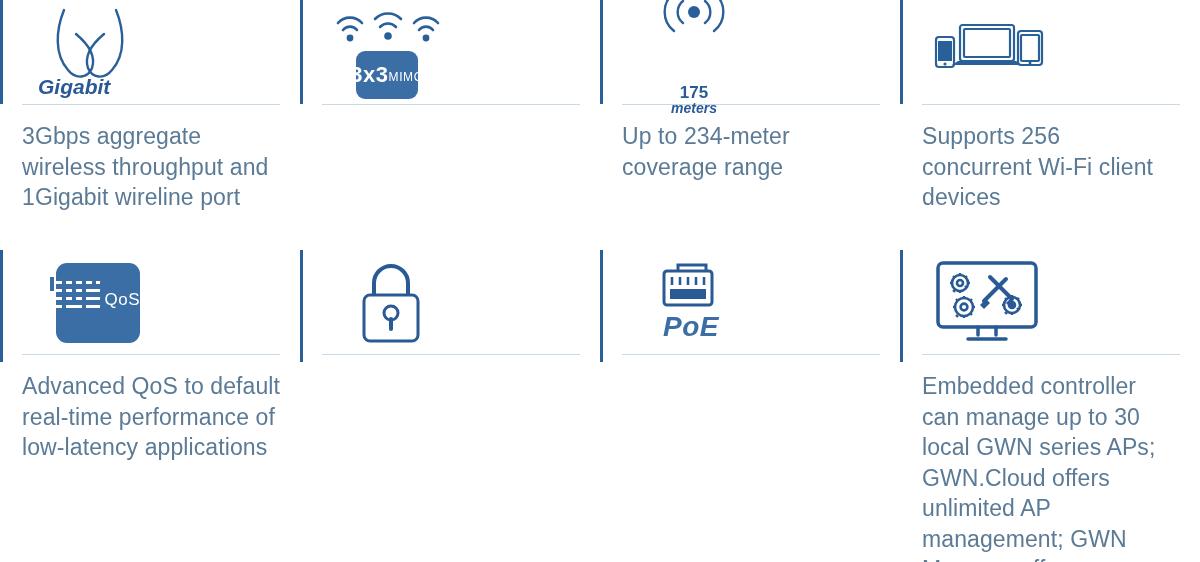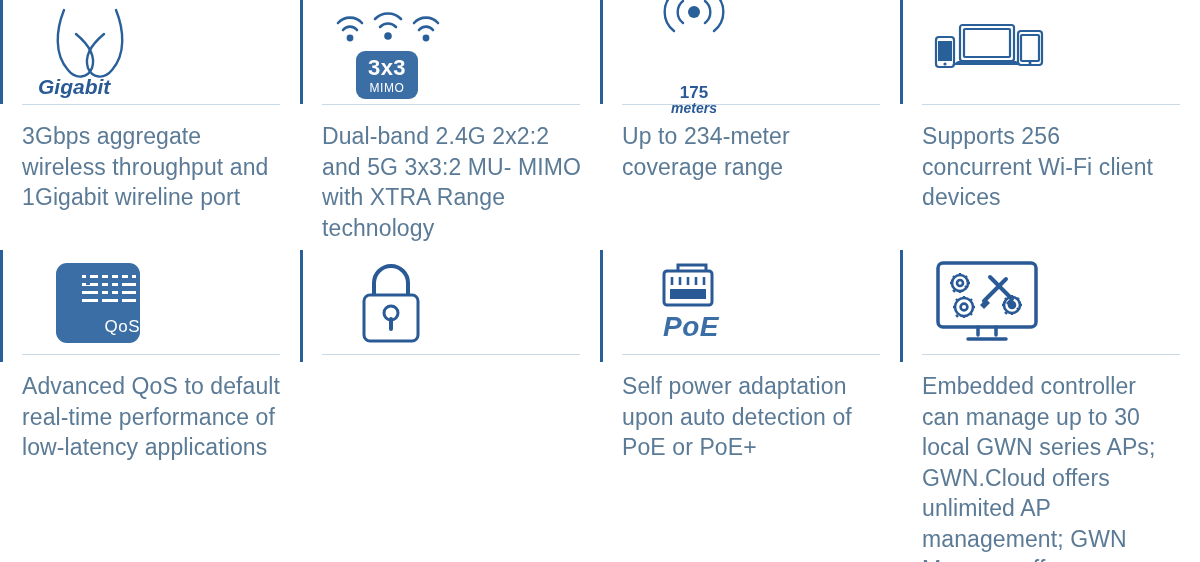--- a/index.html
+++ b/index.html
@@ -72,41 +72,39 @@
   .gigabit { width: 120px; height: 96px; }
   .gigabit svg { display: block; }
 
   
   .mimo-badge {
     width: 62px; height: 48px;
     background: #3a6ea5;
     border-radius: 9px;
     color: #fff;
     display: flex;
-    flex-direction: column;
     align-items: center;
     justify-content: center;
     line-height: 1;
   }
   .mimo-badge .big { font-size: 22px; font-weight: bold; letter-spacing: 0.5px; }
   .mimo-badge .small { font-size: 12px; margin-top: 3px; letter-spacing: 0.6px; }
 
   
   .meters-text { text-align: center; color: #2a5a96; font-weight: bold; margin-top: 47px; }
   .meters-text .n { font-size: 17px; display: block; line-height: 1; }
   .meters-text .u { font-size: 14px; font-style: italic; display: block; line-height: 1.1; }
 
   
   .qos-badge {
     width: 84px; height: 80px;
     background: #3a6ea5;
     border-radius: 11px;
     display: flex;
-    flex-direction: column;
-    align-items: flex-end;
+    align-items: center;
     justify-content: flex-end;
     padding-bottom: 6px;
     box-sizing: border-box;
     color: #fff;
   }
   .qos-badge .qlabel { font-size: 17px; letter-spacing: 0.5px; }
 
   
   .poe-text {
     font-size: 28px;
@@ -156,21 +154,20 @@
           <circle cx="56" cy="31" r="3.8" fill="#2a6099"></circle>
           <circle cx="94" cy="33" r="3.4" fill="#2a6099"></circle>
         </svg>
         <div class="mimo-badge" style="margin:2px 0 0 26px;">
           <span class="big">3x3</span>
           <span class="small">MIMO</span>
         </div>
       </div>
     </div>
     <div class="divider"></div>
-    <div class="desc">Dual-band 2.4G 2x2:2 and 5G 3x3:2 MU- MIMO with XTRA Range technology</div>
   </div>
 
   <div class="cell row1 c3">
     <div class="vbar"></div>
     <div class="icon-area">
       <div class="ico" style="width:120px;padding-left:18px;">
         <svg width="92" height="50" viewBox="0 0 92 50" style="display:block;">
           <g fill="none" stroke="#2a6099" stroke-width="2.4" stroke-linecap="round">
             <path d="M26 6 A24 24 0 0 0 26 44"></path>
             <path d="M66 6 A24 24 0 0 1 66 44"></path>
@@ -272,21 +269,20 @@
               <path d="M32 14 v8"></path>
               <path d="M40 14 v8"></path>
               <path d="M48 14 v8"></path>
           </g>
           <rect x="14" y="26" width="36" height="10" fill="#2a5a96"></rect>
         </svg>
         <div class="poe-text" style="width:70px;margin-left:4px;">PoE</div>
       </div>
     </div>
     <div class="divider"></div>
-    <div class="desc">Self power adaptation upon auto detection of PoE or PoE+</div>
   </div>
 
   <div class="cell row2 c4">
     <div class="vbar"></div>
     <div class="icon-area">
       <div class="ico" style="padding-left:4px;">
         <svg width="106" height="84" viewBox="0 0 106 84">
           <rect x="4" y="4" width="98" height="64" rx="5" fill="none" stroke="#2a5a96" stroke-width="3.5"></rect>
           <path d="M44 68 v8 M62 68 v8 M34 80 h38" stroke="#2a5a96" stroke-width="3.5" stroke-linecap="round"></path>
           <g fill="none" stroke="#2a5a96" stroke-width="2.6">

